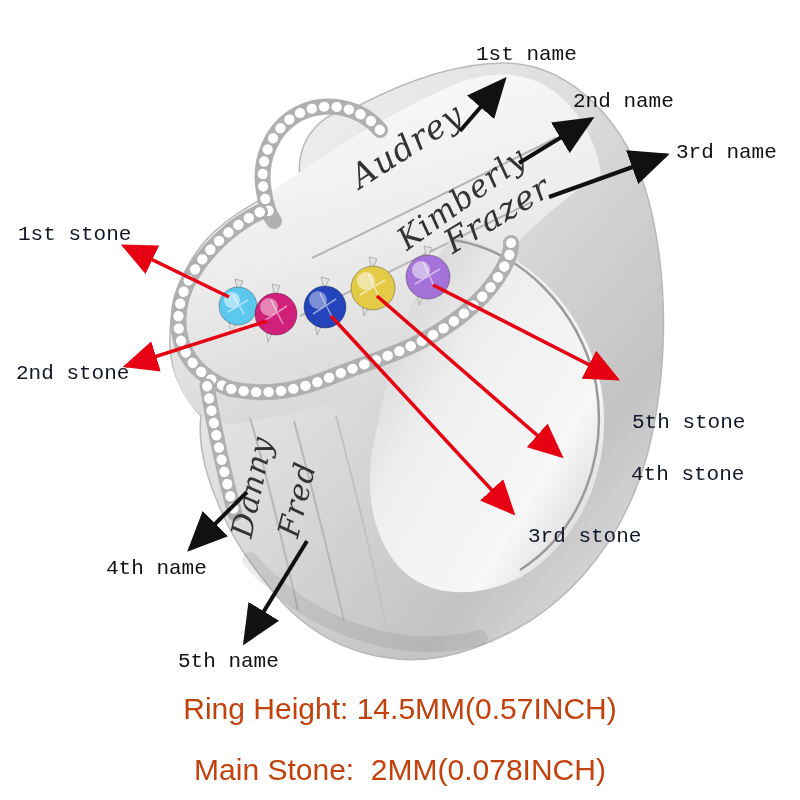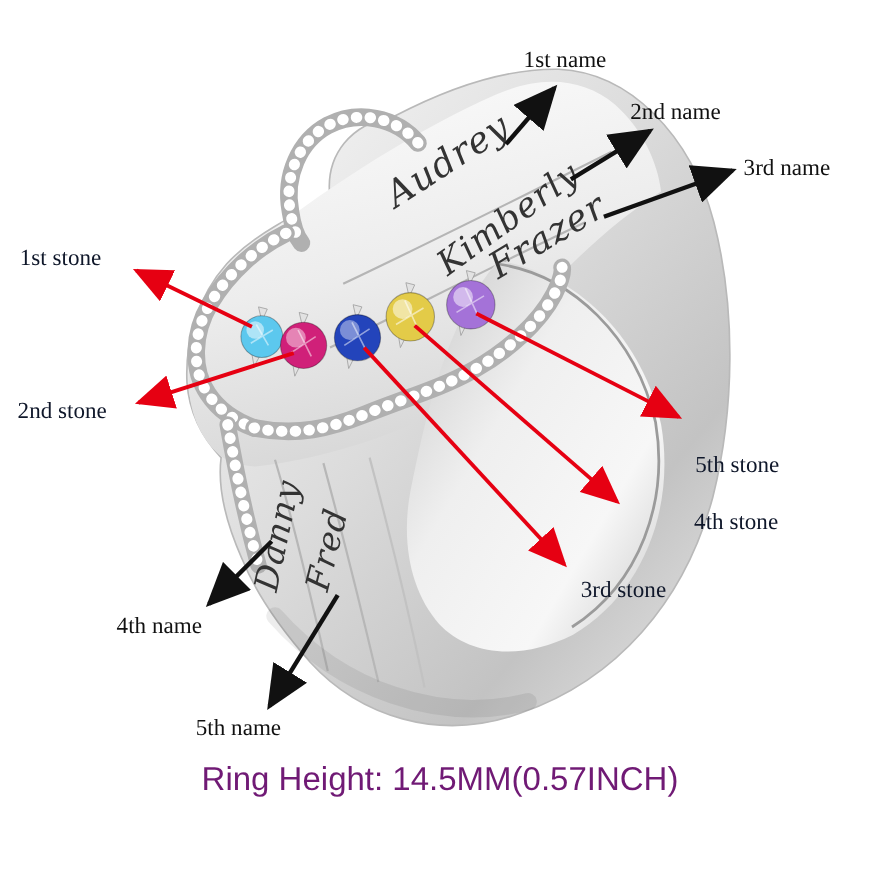--- a/index.html
+++ b/index.html
@@ -3,27 +3,27 @@
 <meta charset="utf-8">
 <style>
   html,body{margin:0;padding:0;background:#ffffff;}
   #stage{
     position:relative;width:800px;height:800px;background:#ffffff;
     font-family:"Liberation Sans", sans-serif;overflow:hidden;
   }
   #ring-svg{position:absolute;left:0;top:0;}
   .lbl{
     position:absolute;font-size:21px;line-height:1.1;white-space:nowrap;
-    font-family:Liberation Serif, serif;
+    font-family:Liberation Mono, monospace;
   }
   .lbl.black{color:#111111;}
   .lbl.red{color:#0f172a;}
   .spec{
     position:absolute;left:0;width:800px;text-align:center;
-    font-size:30px;color:#701a75;white-space:pre;
+    font-size:30px;color:#c2410c;white-space:pre;
     font-family:"Liberation Sans", sans-serif;
   }
   .engrave{
     font-family:"DejaVu Serif", serif;font-style:italic;
     fill:#333333;letter-spacing:1px;
   }
 </style>
 </head>
 <body>
 
@@ -184,14 +184,15 @@
   <div class="lbl black" style="left:106px;top:557px;">4th name</div>
   <div class="lbl black" style="left:178px;top:650px;">5th name</div>
 
   <div class="lbl red" style="left:18px;top:223px;">1st stone</div>
   <div class="lbl red" style="left:16px;top:362px;">2nd stone</div>
   <div class="lbl red" style="left:528px;top:525px;">3rd stone</div>
   <div class="lbl red" style="left:603px;top:463px;margin-left:28px;">4th stone</div>
   <div class="lbl red" style="left:632px;top:383px;margin-top:28px;">5th stone</div>
 
   <div class="spec" style="top:692px;">Ring Height: 14.5MM(0.57INCH)</div>
+  <div class="spec" style="top:753px;">Main Stone:  2MM(0.078INCH)</div>
 
 </div>
 
 </body></html>

